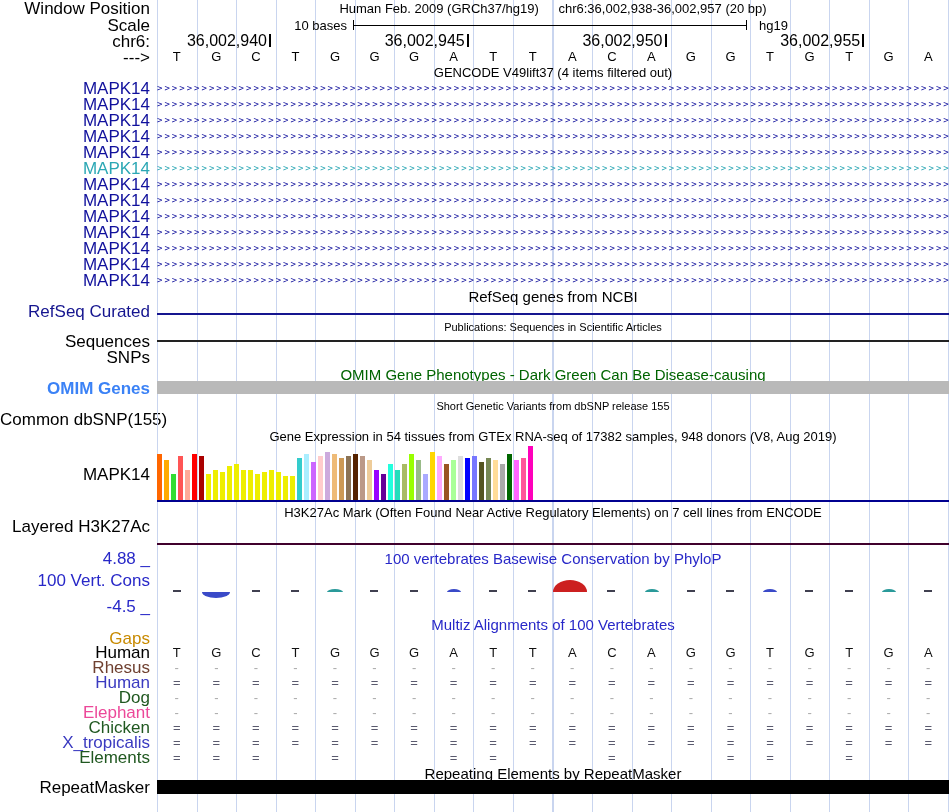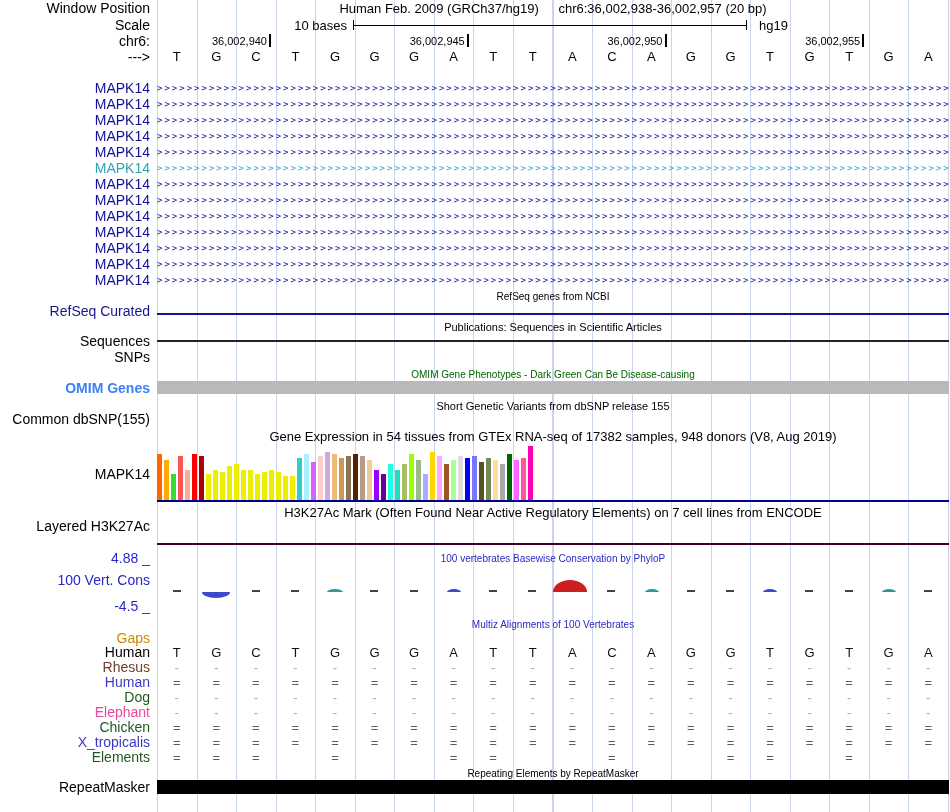--- a/index.html
+++ b/index.html
@@ -6,34 +6,34 @@
   #app{
     position:relative;width:950px;height:812px;overflow:hidden;background:#fff;
     font-family:"Liberation Sans","DejaVu Sans",sans-serif;font-size:13px;color:#000;
   }
   #track{
     position:absolute;left:157px;top:0;width:792px;height:812px;
     background:repeating-linear-gradient(to right,#c9d5ef 0px,#c9d5ef 1px,transparent 1px,transparent 39.55px);
   }
   .label{
     position:absolute;left:0;width:150px;text-align:right;white-space:nowrap;
-    line-height:15px;font-size:14px;
+    line-height:15px;font-size:17px;
   }
   .trow{position:absolute;left:0;width:100%;text-align:center;white-space:nowrap;line-height:15px;}
   .t13{font-size:13px;}
-  .t12{font-size:10px;}
+  .t12{font-size:15px;}
   .t11{font-size:11px;}
   .hline{position:absolute;left:0;width:100%;}
   .arrowrow{
     position:absolute;left:0;width:100%;height:16px;line-height:16px;overflow:hidden;
     font-family:"DejaVu Sans Mono","Liberation Mono",monospace;font-size:9px;letter-spacing:2px;
     white-space:nowrap;
   }
   .cell{position:absolute;width:39.55px;text-align:center;font-size:13px;line-height:15px;}
-  .coordlab{position:absolute;width:103px;text-align:right;font-size:11px;line-height:14px;white-space:nowrap;}
+  .coordlab{position:absolute;width:103px;text-align:right;font-size:16px;line-height:14px;white-space:nowrap;}
   .tick{position:absolute;width:2px;height:13px;background:#000;}
   .scale-text{position:absolute;left:0;width:190px;top:18px;text-align:right;line-height:15px;}
   .scale-bar{
     position:absolute;left:196px;top:20px;width:392px;height:10px;
     border-left:1px solid #000;border-right:1px solid #000;
     background:linear-gradient(#000,#000) center/100% 1px no-repeat;
   }
   .hg19{position:absolute;left:602px;top:18px;line-height:15px;}
   #gtex-bars{position:absolute;left:0;top:446px;height:54px;display:flex;align-items:flex-end;gap:2px;}
   #phylop-plot{position:absolute;left:0;top:565px;width:100%;height:44px;}
@@ -65,20 +65,21 @@
 
     <div class="trow t13" style="top:1px">
       <span>Human Feb. 2009 (GRCh37/hg19)</span>
       <span class="gap-left">chr6:36,002,938-36,002,957 (20 bp)</span>
     </div>
 
     <div class="scale-text">10 bases</div>
     <div class="scale-bar"></div>
     <div class="hg19">hg19</div>
 
+    <div class="trow t13" style="top:65px">GENCODE V49lift37 (4 items filtered out)</div>
 
     <div class="trow t12" style="top:289px">RefSeq genes from NCBI</div>
     <div class="hline" style="top: 313px; height: 2px; background: rgb(21, 21, 143);"></div>
 
     <div class="trow t11" style="top:320px">Publications: Sequences in Scientific Articles</div>
     <div class="hline" style="top: 340px; height: 2px; background: rgb(34, 34, 34);"></div>
 
     <div class="trow t12" style="top: 367px; color: rgb(0, 100, 0);">OMIM Gene Phenotypes - Dark Green Can Be Disease-causing</div>
     <div class="hline" style="top: 381px; height: 13px; background: rgb(185, 185, 185);"></div>
 

